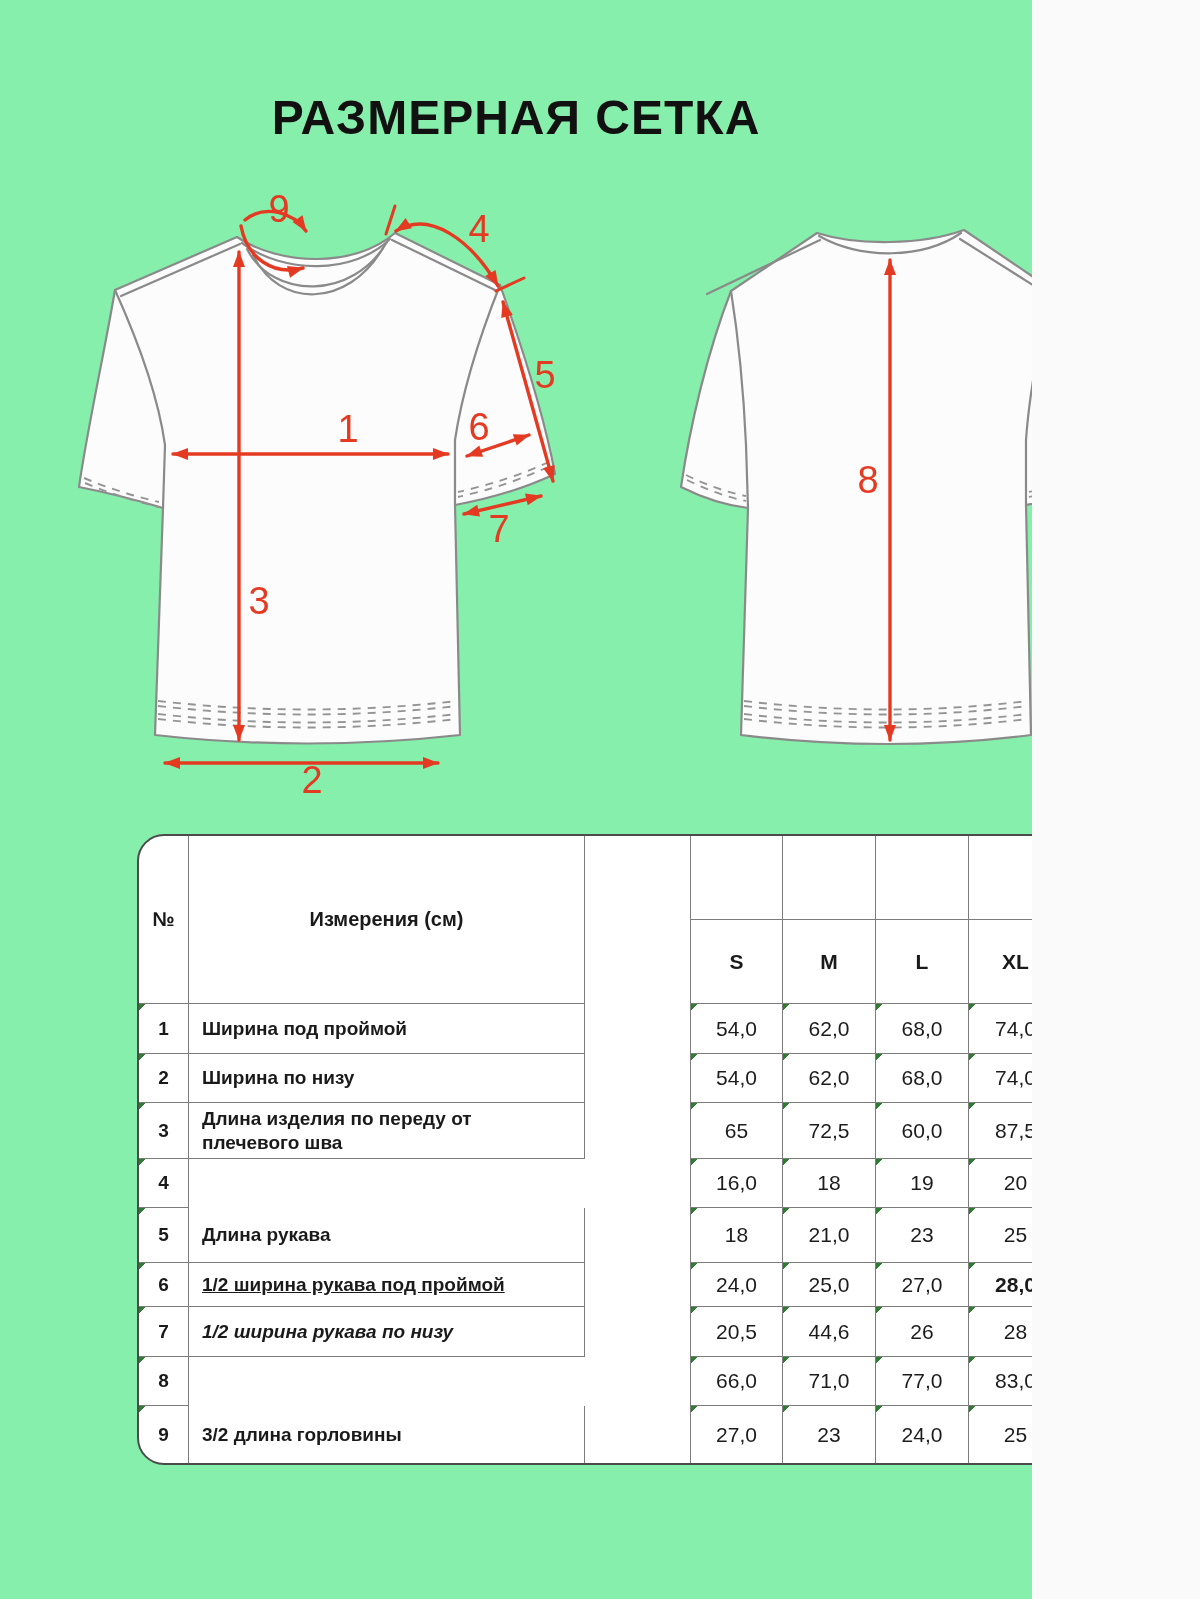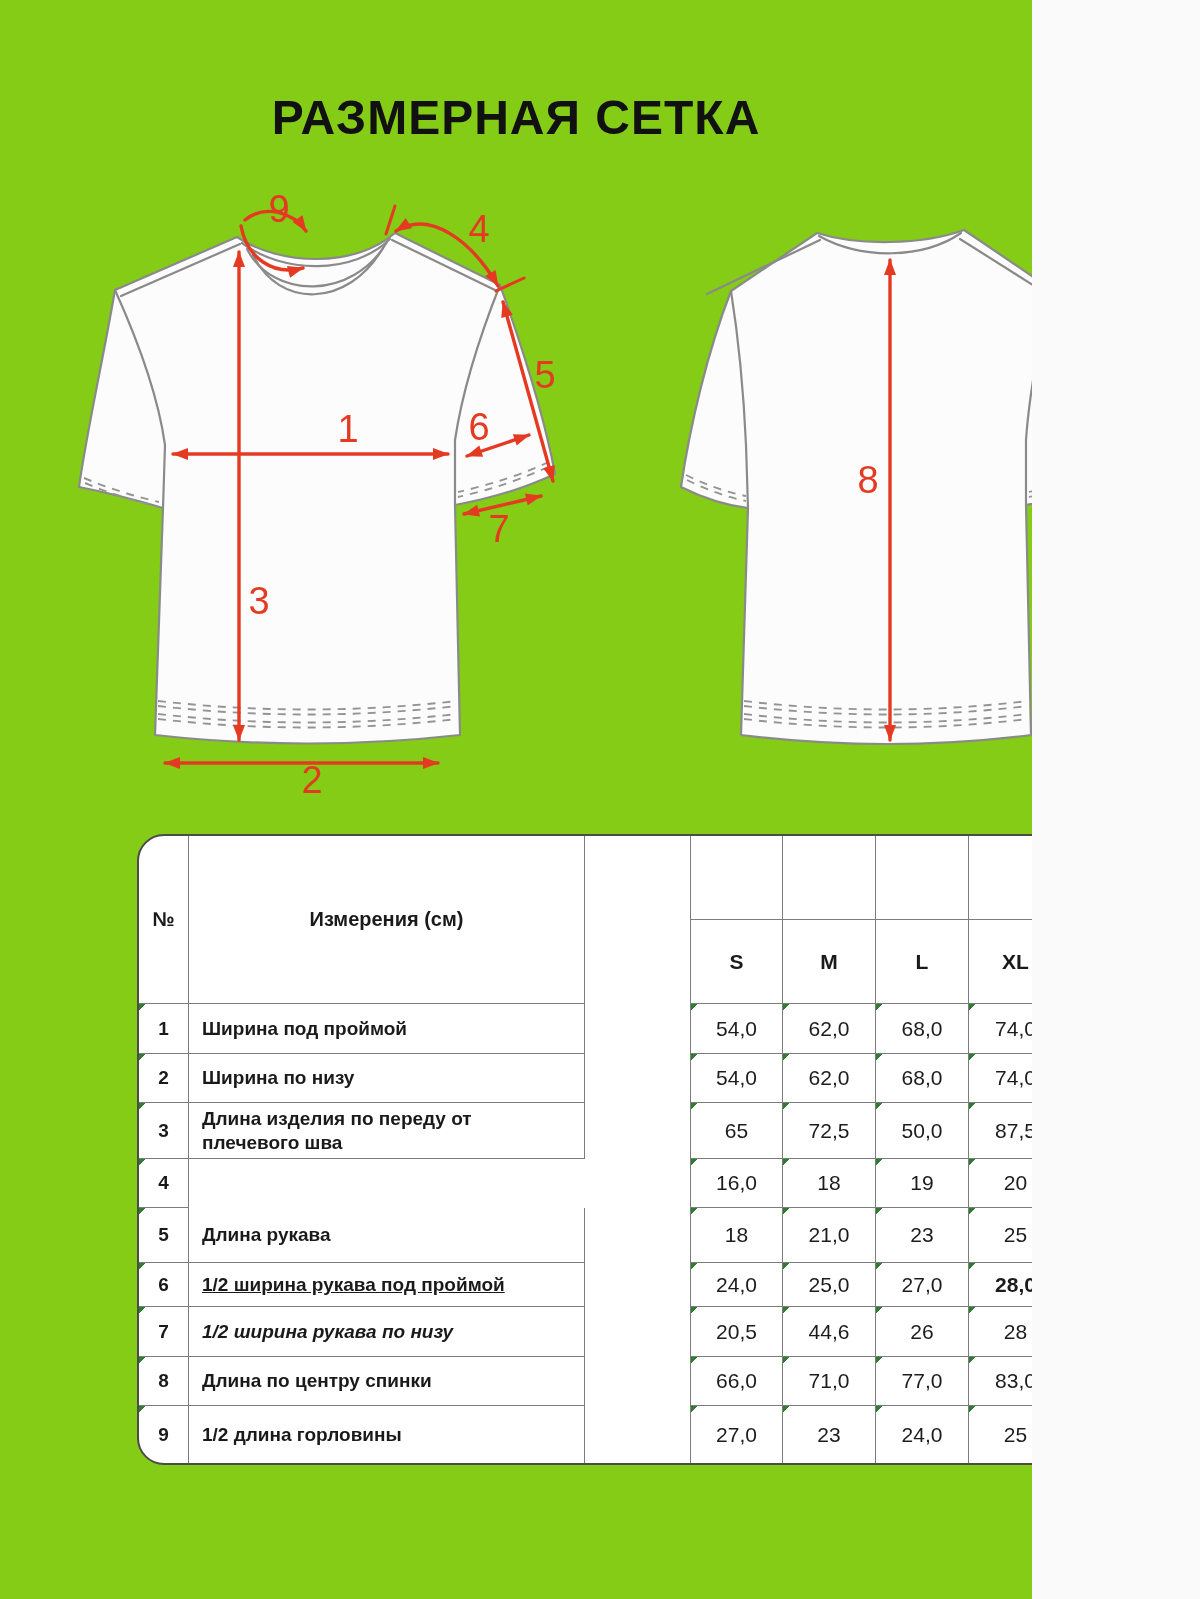--- a/index.html
+++ b/index.html
@@ -1,16 +1,16 @@
 <!DOCTYPE html>
 <html><head>
 <meta charset="utf-8">
 <style>
   html,body{margin:0;padding:0;background:#fafafa;}
-  .canvas{position:relative;width:1032px;height:1599px;background:#84cc16;overflow:hidden;
+  .canvas{position:relative;width:1032px;height:1599px;background:#86efac;overflow:hidden;
           font-family:"Liberation Sans",sans-serif;}
   .page-title{position:absolute;top:90px;left:0;width:100%;margin:0;text-align:center;
           font-size:48px;font-weight:800;letter-spacing:1px;color:#111;}
   svg{position:absolute;}
   .garment{stroke:#8a8a8a;stroke-width:2.2;fill:none;stroke-linecap:round;stroke-linejoin:round;}
   .garment-fill{fill:#fcfcfc;}
   .stitch{stroke:#949494;stroke-width:1.9;fill:none;stroke-dasharray:8 7;}
   .red{stroke:#e53a22;stroke-width:3.4;fill:none;stroke-linecap:round;}
   .red-label{fill:#e53a22;font-size:38px;font-weight:500;text-anchor:middle;
           font-family:"Liberation Sans",sans-serif;}
@@ -171,21 +171,21 @@
       <div class="cell num-cell" style="grid-area: 4 / 1;">2</div>
       <div class="cell name-cell" style="grid-area: 4 / 2;">Ширина по низу</div>
       <div class="cell val-cell" style="grid-area: 4 / 4;">54,0</div>
       <div class="cell val-cell" style="grid-area: 4 / 5;">62,0</div>
       <div class="cell val-cell" style="grid-area: 4 / 6;">68,0</div>
       <div class="cell val-cell last-col" style="grid-area: 4 / 7;">74,0</div>
       <div class="cell num-cell" style="grid-area: 5 / 1;">3</div>
       <div class="cell name-cell" style="grid-area: 5 / 2;">Длина изделия по переду от плечевого шва</div>
       <div class="cell val-cell" style="grid-area: 5 / 4;">65</div>
       <div class="cell val-cell" style="grid-area: 5 / 5;">72,5</div>
-      <div class="cell val-cell" style="grid-area: 5 / 6;">50,0</div>
+      <div class="cell val-cell" style="grid-area: 5 / 6;">60,0</div>
       <div class="cell val-cell last-col" style="grid-area: 5 / 7;">87,5</div>
       <div class="cell num-cell" style="grid-area: 6 / 1;">4</div>
       <div class="cell val-cell" style="grid-area: 6 / 4;">16,0</div>
       <div class="cell val-cell" style="grid-area: 6 / 5;">18</div>
       <div class="cell val-cell" style="grid-area: 6 / 6;">19</div>
       <div class="cell val-cell last-col" style="grid-area: 6 / 7;">20</div>
       <div class="cell num-cell" style="grid-area: 7 / 1;">5</div>
       <div class="cell name-cell" style="grid-area: 7 / 2;">Длина рукава</div>
       <div class="cell val-cell" style="grid-area: 7 / 4;">18</div>
       <div class="cell val-cell" style="grid-area: 7 / 5;">21,0</div>
@@ -197,26 +197,25 @@
       <div class="cell val-cell" style="grid-area: 8 / 5;">25,0</div>
       <div class="cell val-cell" style="grid-area: 8 / 6;">27,0</div>
       <div class="cell val-cell last-col" style="grid-area: 8 / 7; font-weight: bold;">28,0</div>
       <div class="cell num-cell" style="grid-area: 9 / 1;">7</div>
       <div class="cell name-cell" style="grid-area: 9 / 2; font-style: italic;">1/2 ширина рукава по низу</div>
       <div class="cell val-cell" style="grid-area: 9 / 4;">20,5</div>
       <div class="cell val-cell" style="grid-area: 9 / 5;">44,6</div>
       <div class="cell val-cell" style="grid-area: 9 / 6;">26</div>
       <div class="cell val-cell last-col" style="grid-area: 9 / 7;">28</div>
       <div class="cell num-cell" style="grid-area: 10 / 1;">8</div>
-      <div class="cell name-cell" style="grid-area: 10 / 2;">Длина по центру спинки</div>
       <div class="cell val-cell" style="grid-area: 10 / 4;">66,0</div>
       <div class="cell val-cell" style="grid-area: 10 / 5;">71,0</div>
       <div class="cell val-cell" style="grid-area: 10 / 6;">77,0</div>
       <div class="cell val-cell last-col" style="grid-area: 10 / 7;">83,0</div>
       <div class="cell num-cell last-row" style="grid-area: 11 / 1;">9</div>
-      <div class="cell name-cell last-row" style="grid-area: 11 / 2;">1/2 длина горловины</div>
+      <div class="cell name-cell last-row" style="grid-area: 11 / 2;">3/2 длина горловины</div>
       <div class="cell val-cell last-row" style="grid-area: 11 / 4;">27,0</div>
       <div class="cell val-cell last-row" style="grid-area: 11 / 5;">23</div>
       <div class="cell val-cell last-row" style="grid-area: 11 / 6;">24,0</div>
       <div class="cell val-cell last-col last-row" style="grid-area: 11 / 7;">25</div>
     </div>
 
 </div>
 
 </body></html>

